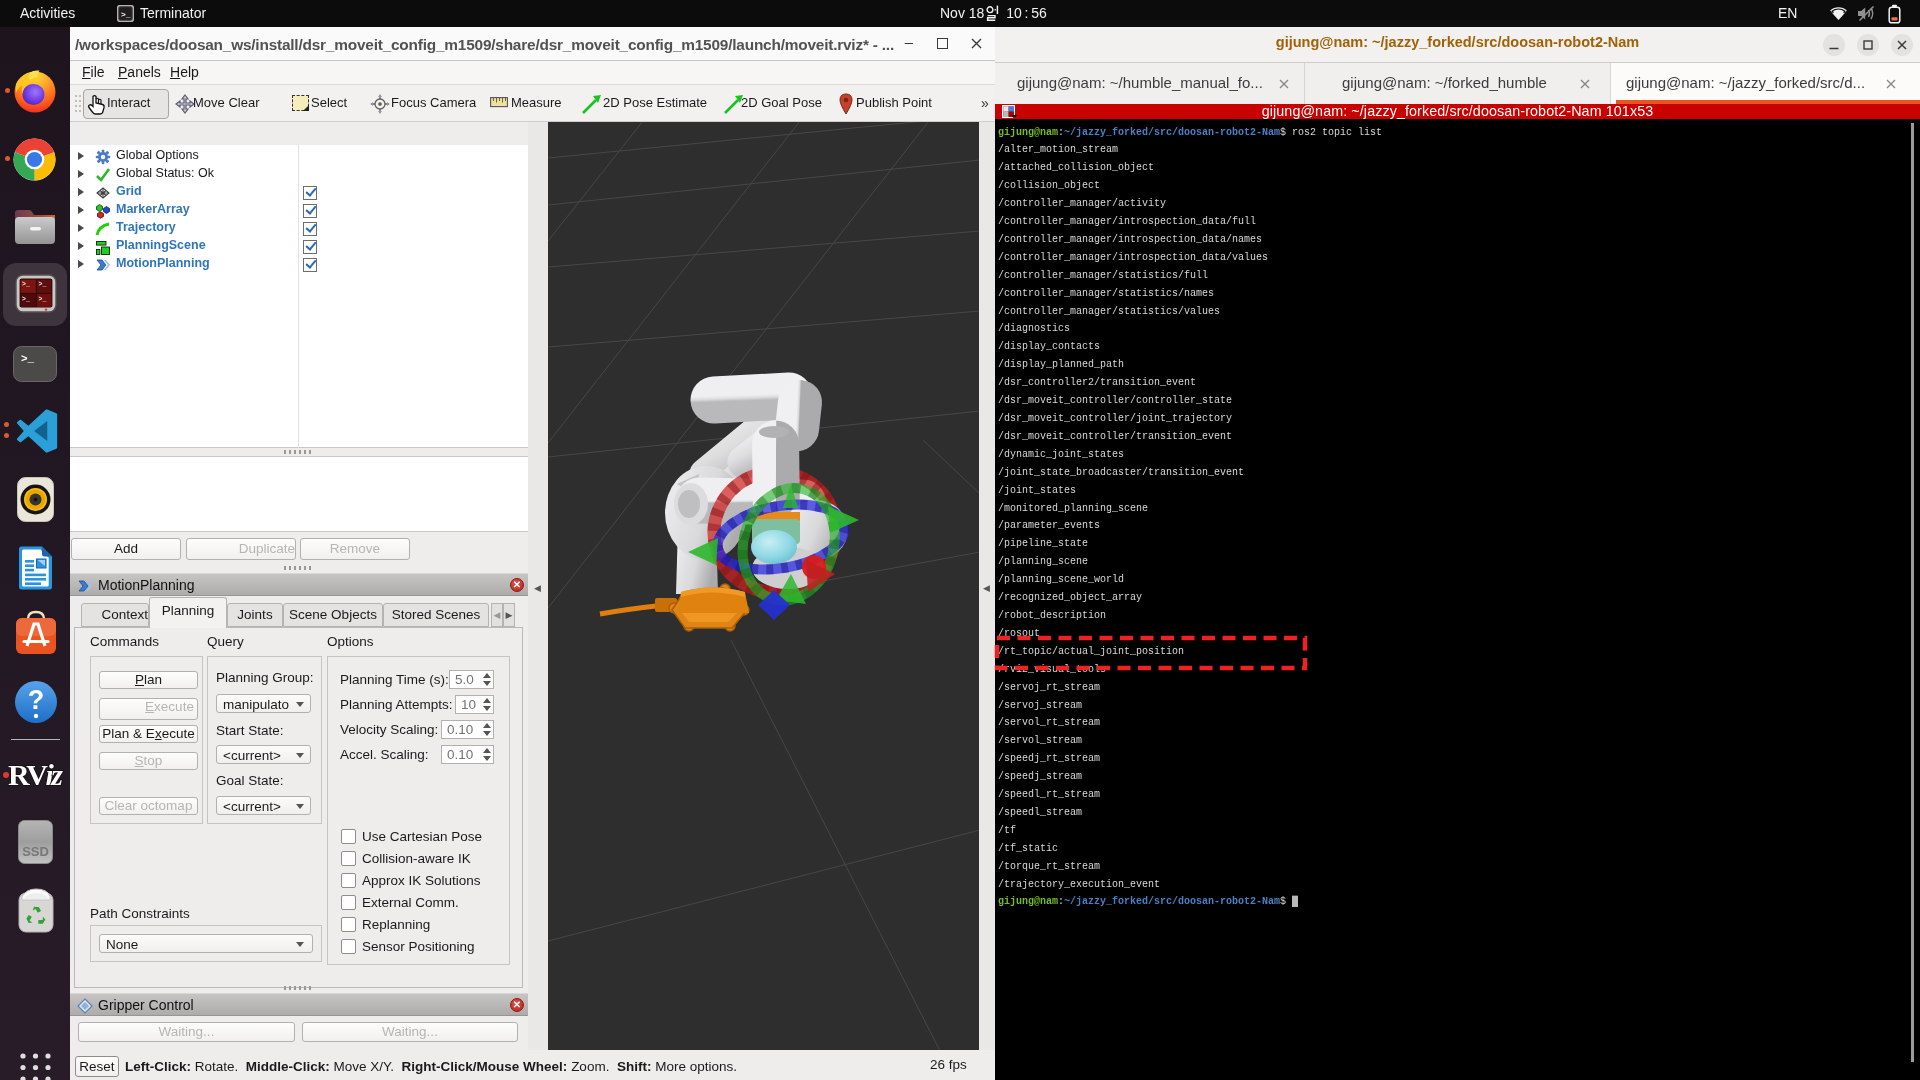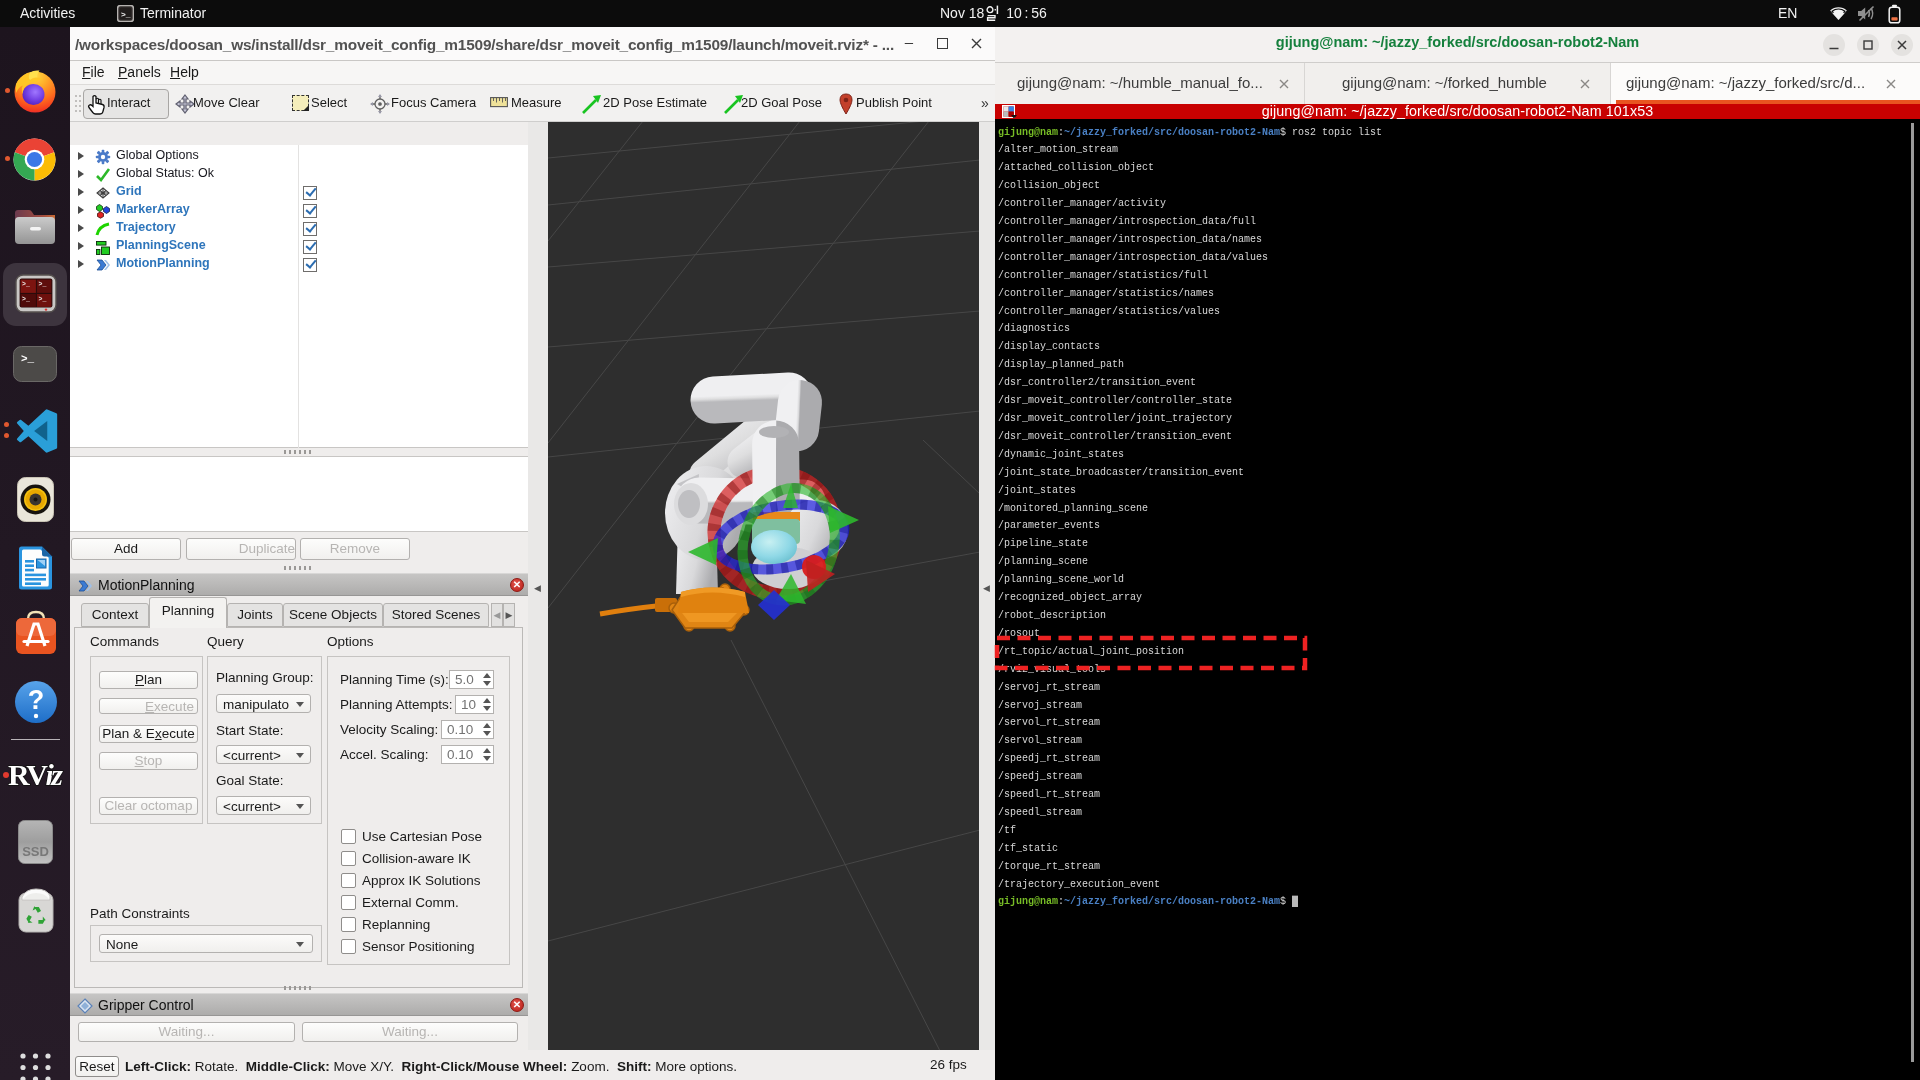--- a/index.html
+++ b/index.html
@@ -454,32 +454,32 @@
     <div class="ptitle" style="left:0;top:451px;width:458px;">
       <svg class="abs" style="left:7px;top:4px;" width="16" height="16" viewBox="0 0 16 16">
           <path d="M2 3 L7 3 L11 8 L7 13 L2 13 L6 8 Z" fill="#3b7bd4" stroke="#1d4f94" stroke-width="0.8"></path>
           <path d="M9 3 L11 3 L15 8 L11 13 L9 13 L13 8 Z" fill="#9fc0e8"></path>
         </svg>
       <span class="abs" style="left:28px;top:3px;">MotionPlanning</span>
       <div class="pclose" style="left:440px;top:4px;">✕</div>
     </div>
     <div class="abs" style="left:4px;top:505px;width:449px;height:361px;background:#efedec;border:1px solid #bbb9b7;"></div>
 
-    <div class="tab" style="left:11px;top:481px;width:68px;">Context</div>
+    <div class="tab" style="left:11px;top:481px;width:68px;text-align:right;">Context</div>
     <div class="tab on" style="left:79px;top:475px;width:78px;">Planning</div>
     <div class="tab" style="left:157px;top:481px;width:56px;">Joints</div>
     <div class="tab" style="left:213px;top:481px;width:100px;">Scene Objects</div>
     <div class="tab" style="left:313px;top:481px;width:106px;">Stored Scenes</div>
     <div class="abs" style="left:421px;top:481px;width:12px;height:24px;background:#e2e1e0;border:1px solid #b5b3b1;color:#999;font-size:9px;line-height:22px;text-align:center;">◀</div>
     <div class="abs" style="left:433px;top:481px;width:12px;height:24px;background:#e2e1e0;border:1px solid #b5b3b1;color:#555;font-size:9px;line-height:22px;text-align:center;">▶</div>
 
     <div class="lbl" style="left:20px;top:512px;">Commands</div>
     <div class="abs" style="left:20px;top:534px;width:113px;height:168px;border:1px solid #c6c4c2;"></div>
     <div class="btn" style="left:29px;top:549px;width:99px;height:18px;line-height:16px;"><u>P</u>lan</div>
-    <div class="btn dis" style="left:29px;top:576px;width:99px;height:16px;line-height:16px;padding-left:42px;"><u>E</u>xecute</div>
+    <div class="btn dis" style="left:29px;top:576px;width:99px;height:22px;line-height:16px;padding-left:42px;"><u>E</u>xecute</div>
     <div class="btn" style="left:29px;top:603px;width:99px;height:18px;line-height:16px;">Plan &amp; E<u>x</u>ecute</div>
     <div class="btn dis" style="left:29px;top:630px;width:99px;height:18px;line-height:16px;"><u>S</u>top</div>
     <div class="btn dis" style="left:29px;top:675px;width:99px;height:18px;line-height:16px;">Clear octomap</div>
 
     <div class="lbl" style="left:137px;top:512px;">Query</div>
     <div class="abs" style="left:137px;top:534px;width:115px;height:168px;border:1px solid #c6c4c2;"></div>
     <div class="lbl" style="left:146px;top:548px;">Planning Group:</div>
     <div class="combo" style="left:146px;top:572px;width:95px;height:19px;">
         <span style="position:absolute;left:6px;top:2px;">manipulato</span>
         <span class="carr"></span>
@@ -668,21 +668,21 @@
     <div class="abs" style="left:913px;top:458px;width:9px;height:16px;color:#555;font-size:9px;line-height:16px;">◀</div>
   </div>
   <div id="rvstatus">
     <div class="btn" style="left:5px;top:6px;width:44px;height:21px;line-height:19px;border-color:#8f8d8b;">Reset</div>
     <div class="abs" style="left:55px;top:9px;white-space:nowrap;"><b>Left-Click:</b> Rotate.&nbsp; <b>Middle-Click:</b> Move X/Y.&nbsp; <b>Right-Click/Mouse Wheel:</b> Zoom.&nbsp; <b>Shift:</b> More options.</div>
     <div class="abs" style="left:860px;top:7px;">26 fps</div>
   </div>
 </div>
 <div id="term">
   <div id="ttitle">
-    <div class="abs" style="left:0;top:7px;width:925px;text-align:center;font-weight:bold;font-size:14.5px;color:#15803d;">gijung@nam: ~/jazzy_forked/src/doosan-robot2-Nam</div>
+    <div class="abs" style="left:0;top:7px;width:925px;text-align:center;font-weight:bold;font-size:14.5px;color:#a16207;">gijung@nam: ~/jazzy_forked/src/doosan-robot2-Nam</div>
     <div class="wbtn" style="left:828px;"><svg width="22" height="22" viewBox="0 0 22 22">
           <path d="M6.5 14.5 H15.5" stroke="#3a3a3a" stroke-width="1.5"></path>
         </svg></div>
     <div class="wbtn" style="left:862px;"><svg width="22" height="22" viewBox="0 0 22 22">
           <rect x="7" y="7" width="8" height="8" fill="none" stroke="#3a3a3a" stroke-width="1.4"></rect>
         </svg></div>
     <div class="wbtn" style="left:896px;"><svg width="22" height="22" viewBox="0 0 22 22">
           <path d="M7 7 L15 15 M15 7 L7 15" stroke="#3a3a3a" stroke-width="1.5"></path>
         </svg></div>
   </div>

